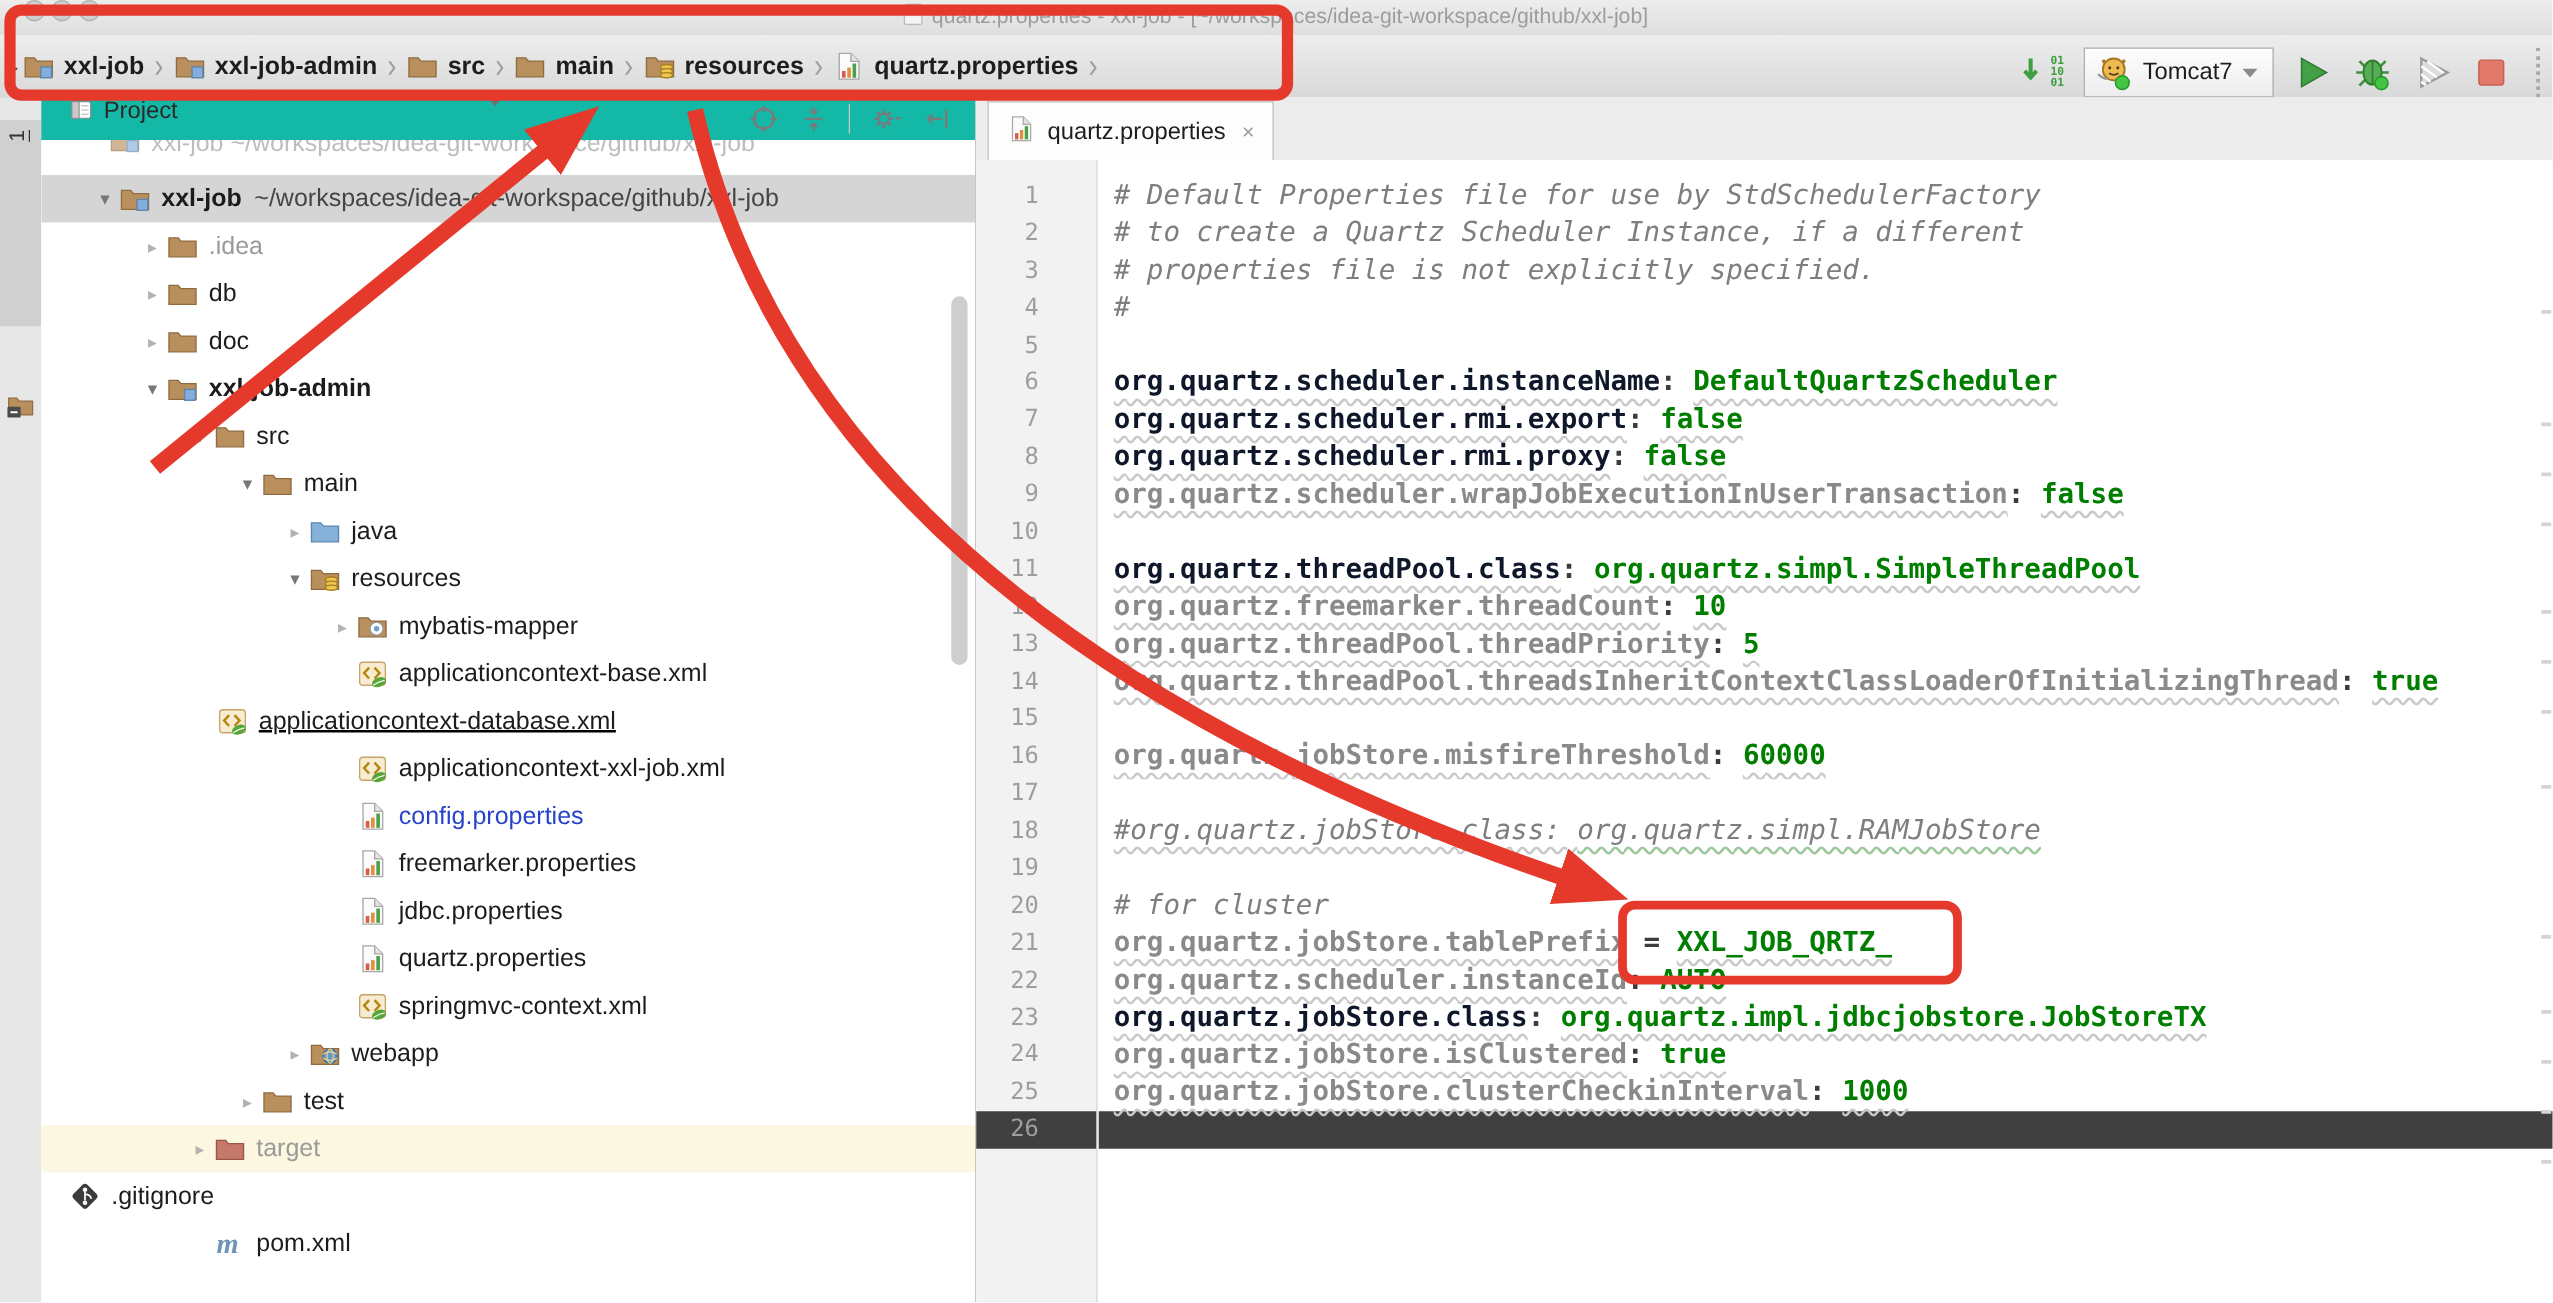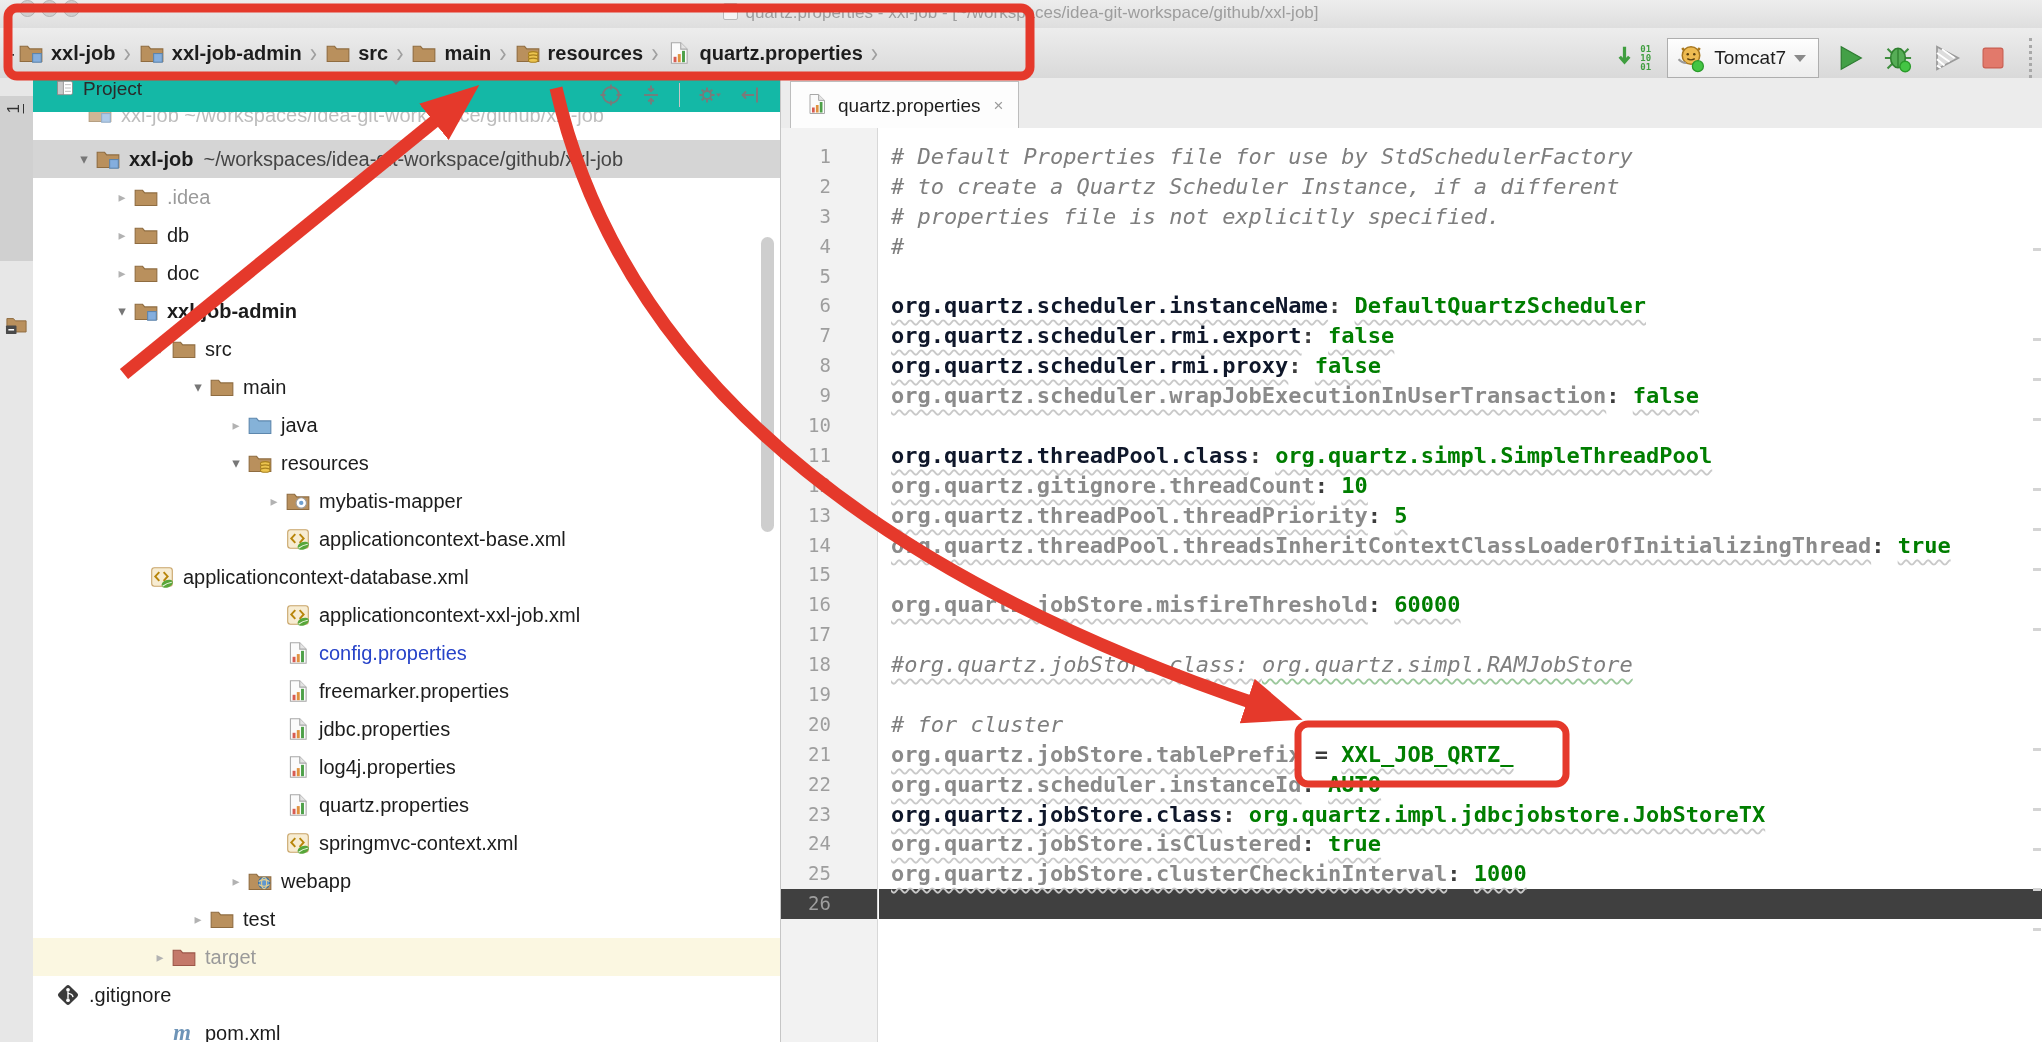--- a/index.html
+++ b/index.html
@@ -384,21 +384,21 @@
           <div class="trow" style="padding-left: 230px;">
             <span class="arrslot"></span>
             <span class="ticon"><svg width="26" height="26" viewBox="0 0 24 24">
                 <rect x="2.5" y="3.5" width="19" height="17" rx="2.5" fill="#f7ecd2" stroke="#c8a468"></rect>
                 <path d="M9.5 7.5 L5.8 11.5 L9.5 15.5 M13.5 7.5 L17.2 11.5 L13.5 15.5" fill="none" stroke="#b8860b" stroke-width="1.8"></path>
                 <ellipse cx="16.8" cy="18.2" rx="5.4" ry="3.4" fill="#57a639" transform="rotate(-22 16.8 18.2)"></ellipse>
                 <path d="M12.5 20.5 q4 -2.8 8.5 -3.6" stroke="#eaf5e0" fill="none"></path>
               </svg></span>
             <span class="tlabel">applicationcontext-base.xml</span>
           </div>
-          <div class="trow" style="padding-left: 94px;">
+          <div class="trow" style="padding-left: 118px; text-decoration: underline;">
             <span class="arrslot"></span>
             <span class="ticon"><svg width="26" height="26" viewBox="0 0 24 24">
                 <rect x="2.5" y="3.5" width="19" height="17" rx="2.5" fill="#f7ecd2" stroke="#c8a468"></rect>
                 <path d="M9.5 7.5 L5.8 11.5 L9.5 15.5 M13.5 7.5 L17.2 11.5 L13.5 15.5" fill="none" stroke="#b8860b" stroke-width="1.8"></path>
                 <ellipse cx="16.8" cy="18.2" rx="5.4" ry="3.4" fill="#57a639" transform="rotate(-22 16.8 18.2)"></ellipse>
                 <path d="M12.5 20.5 q4 -2.8 8.5 -3.6" stroke="#eaf5e0" fill="none"></path>
               </svg></span>
             <span class="tlabel">applicationcontext-database.xml</span>
           </div>
           <div class="trow" style="padding-left: 230px;">
@@ -436,31 +436,20 @@
           <div class="trow" style="padding-left: 230px;">
             <span class="arrslot"></span>
             <span class="ticon"><svg width="26" height="26" viewBox="0 0 24 24">
                 <path d="M5 2.5h8.6l5.9 5.9v13.1H5z" fill="#fbfbfb" stroke="#a8a8a8"></path>
                 <path d="M13.6 2.5V8.4h5.9" fill="#e4e4e4" stroke="#a8a8a8"></path>
                 <rect x="7" y="15.5" width="2.7" height="5" fill="#d85c52"></rect>
                 <rect x="10.9" y="13" width="2.7" height="7.5" fill="#e0913f"></rect>
                 <rect x="14.8" y="10" width="2.7" height="10.5" fill="#4da048"></rect>
               </svg></span>
             <span class="tlabel">jdbc.properties</span>
-          </div>
-          <div class="trow" style="padding-left: 230px;">
-            <span class="arrslot"></span>
-            <span class="ticon"><svg width="26" height="26" viewBox="0 0 24 24">
-                <path d="M5 2.5h8.6l5.9 5.9v13.1H5z" fill="#fbfbfb" stroke="#a8a8a8"></path>
-                <path d="M13.6 2.5V8.4h5.9" fill="#e4e4e4" stroke="#a8a8a8"></path>
-                <rect x="7" y="15.5" width="2.7" height="5" fill="#d85c52"></rect>
-                <rect x="10.9" y="13" width="2.7" height="7.5" fill="#e0913f"></rect>
-                <rect x="14.8" y="10" width="2.7" height="10.5" fill="#4da048"></rect>
-              </svg></span>
-            <span class="tlabel">log4j.properties</span>
           </div>
           <div class="trow" style="padding-left: 230px;">
             <span class="arrslot"></span>
             <span class="ticon"><svg width="26" height="26" viewBox="0 0 24 24">
                 <path d="M5 2.5h8.6l5.9 5.9v13.1H5z" fill="#fbfbfb" stroke="#a8a8a8"></path>
                 <path d="M13.6 2.5V8.4h5.9" fill="#e4e4e4" stroke="#a8a8a8"></path>
                 <rect x="7" y="15.5" width="2.7" height="5" fill="#d85c52"></rect>
                 <rect x="10.9" y="13" width="2.7" height="7.5" fill="#e0913f"></rect>
                 <rect x="14.8" y="10" width="2.7" height="10.5" fill="#4da048"></rect>
               </svg></span>
@@ -578,21 +567,21 @@
           <div class="cline"><span class="tk-c"># to create a Quartz Scheduler Instance, if a different</span></div>
           <div class="cline"><span class="tk-c"># properties file is not explicitly specified.</span></div>
           <div class="cline"><span class="tk-c">#</span></div>
           <div class="cline"></div>
           <div class="cline"><span class="tk-k sq">org.quartz.scheduler.instanceName</span><span class="tk-p">: </span><span class="tk-v sq">DefaultQuartzScheduler</span></div>
           <div class="cline"><span class="tk-k sq">org.quartz.scheduler.rmi.export</span><span class="tk-p">: </span><span class="tk-v sq">false</span></div>
           <div class="cline"><span class="tk-k sq">org.quartz.scheduler.rmi.proxy</span><span class="tk-p">: </span><span class="tk-v sq">false</span></div>
           <div class="cline"><span class="tk-kd sq">org.quartz.scheduler.wrapJobExecutionInUserTransaction</span><span class="tk-p">: </span><span class="tk-v sq">false</span></div>
           <div class="cline"></div>
           <div class="cline"><span class="tk-k sq">org.quartz.threadPool.class</span><span class="tk-p">: </span><span class="tk-v sq">org.quartz.simpl.SimpleThreadPool</span></div>
-          <div class="cline"><span class="tk-kd sq">org.quartz.gitignore.threadCount</span><span class="tk-p">: </span><span class="tk-v sq">10</span></div>
+          <div class="cline"><span class="tk-kd sq">org.quartz.freemarker.threadCount</span><span class="tk-p">: </span><span class="tk-v sq">10</span></div>
           <div class="cline"><span class="tk-kd sq">org.quartz.threadPool.threadPriority</span><span class="tk-p">: </span><span class="tk-v sq">5</span></div>
           <div class="cline"><span class="tk-kd sq">org.quartz.threadPool.threadsInheritContextClassLoaderOfInitializingThread</span><span class="tk-p">: </span><span class="tk-v sq">true</span></div>
           <div class="cline"></div>
           <div class="cline"><span class="tk-kd sq">org.quartz.jobStore.misfireThreshold</span><span class="tk-p">: </span><span class="tk-v sq">60000</span></div>
           <div class="cline"></div>
           <div class="cline"><span class="tk-c sq">#org.quartz.jobStore.class: </span><span class="tk-cg sqg">org.quartz.simpl.RAMJobStore</span></div>
           <div class="cline"></div>
           <div class="cline"><span class="tk-c"># for cluster</span></div>
           <div class="cline"><span class="tk-kd sq">org.quartz.jobStore.tablePrefix</span><span class="tk-p"> = </span><span class="tk-v sq">XXL_JOB_QRTZ_</span></div>
           <div class="cline"><span class="tk-kd sq">org.quartz.scheduler.instanceId</span><span class="tk-p">: </span><span class="tk-v sq">AUTO</span></div>

